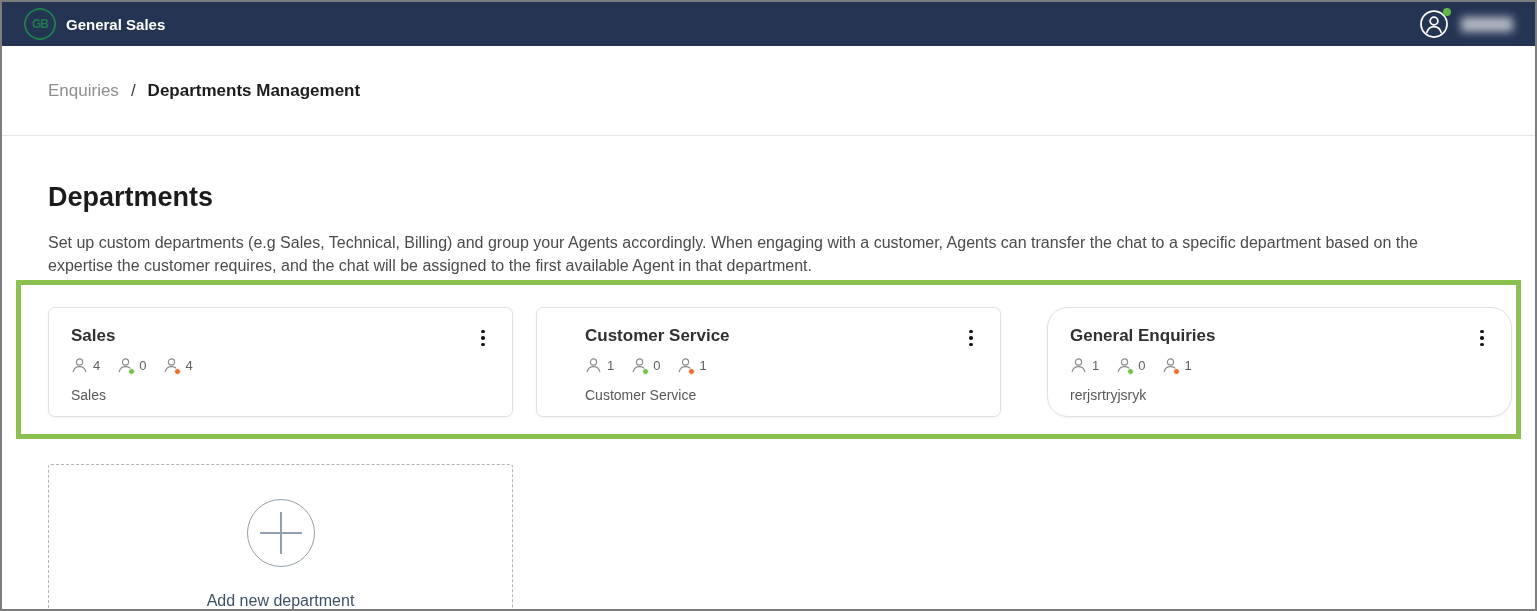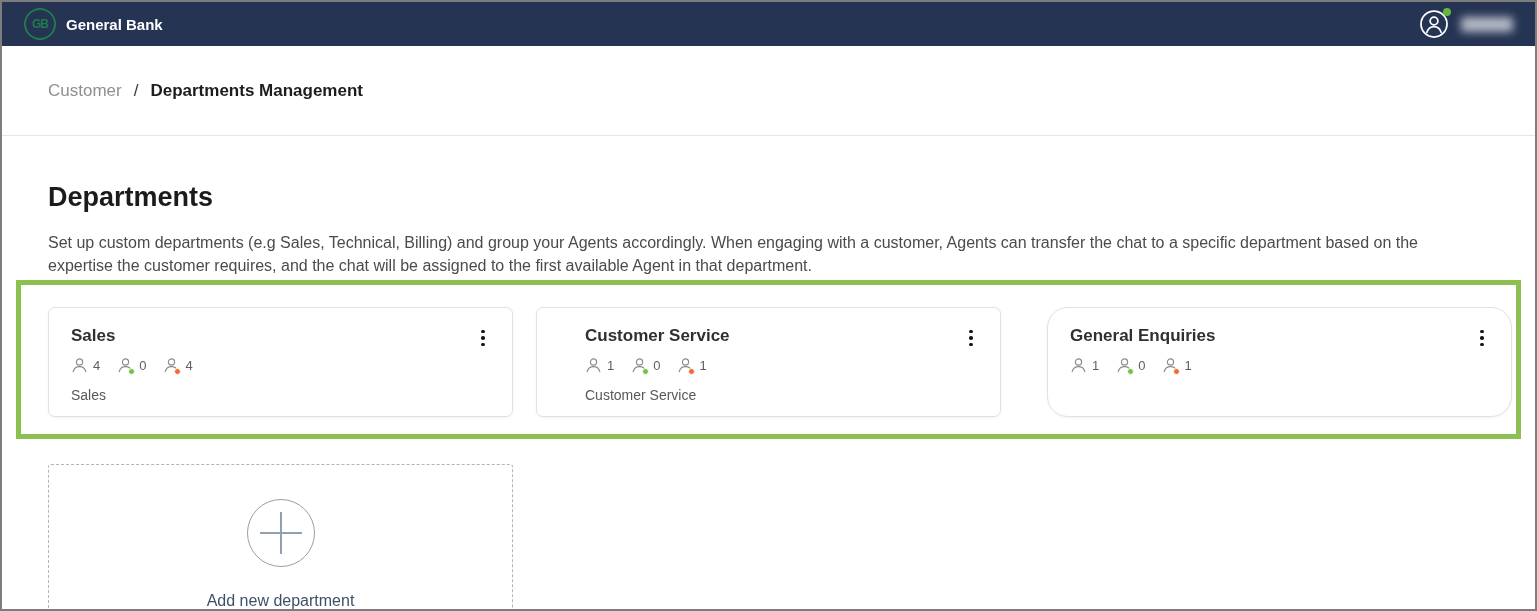--- a/index.html
+++ b/index.html
@@ -106,35 +106,35 @@
   .plus-circle::after  { left:32px; top:12px; width:2px; height:42px; }
   .add-label { margin-top:25px; font-size:16px; color:#3d5166; }
 </style>
 </head>
 <body>
 
 <div class="page">
 
   <div class="topbar">
     <div class="logo">GB</div>
-    <div class="brand">General Bank</div>
+    <div class="brand">General Sales</div>
     <div class="topbar-spacer"></div>
     <div class="avatar-wrap">
       <svg viewBox="0 0 24 24" fill="none" stroke="#ffffff" stroke-width="1.4" stroke-linecap="round">
         <circle cx="12" cy="12" r="10.4"></circle>
         <circle cx="12" cy="9.6" r="3.1"></circle>
         <path d="M6.3 18.6 C7.4 15.5 9.5 14.1 12 14.1 C14.5 14.1 16.6 15.5 17.7 18.6"></path>
       </svg>
       <span class="status-dot"></span>
     </div>
     <div class="user-blur"></div>
   </div>
 
   <div class="crumbbar">
-    <span class="crumb-link">Customer</span>
+    <span class="crumb-link">Enquiries</span>
     <span class="crumb-sep">/</span>
     <span class="crumb-current">Departments Management</span>
   </div>
 
   <h1 class="page-title">Departments</h1>
   <p class="page-desc">Set up custom departments (e.g Sales, Technical, Billing) and group your Agents accordingly. When engaging with a customer, Agents can transfer the chat to a specific department based on the expertise the customer requires, and the chat will be assigned to the first available Agent in that department.</p>
 
   <div class="highlight"></div>
 
   <div class="dept-card c1">
@@ -250,20 +250,21 @@
         <span class="stat-icon">
           <svg viewBox="0 0 17 17" fill="none" stroke="#8c8c8c" stroke-width="1.2" stroke-linecap="round">
             <circle cx="8.5" cy="5" r="3.1"></circle>
             <path d="M2.2 14.6 C3.2 11.2 5.6 9.7 8.5 9.7 C11.4 9.7 13.8 11.2 14.8 14.6"></path>
           </svg>
           <span class="stat-dot offline"></span>
         </span>
         <span class="stat-num">1</span>
       </div>
     </div>
+    <div class="dept-desc">rerjsrtryjsryk</div>
   </div>
 
   <div class="add-card">
     <div class="plus-circle"></div>
     <div class="add-label">Add new department</div>
   </div>
 
 </div>
 
 </body></html>

